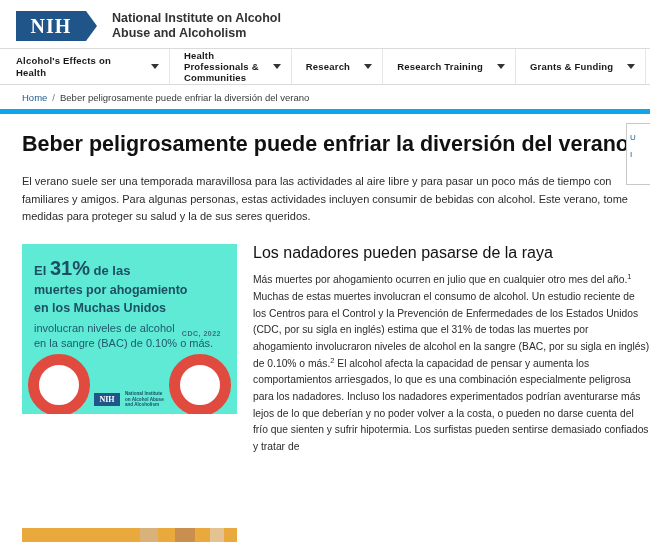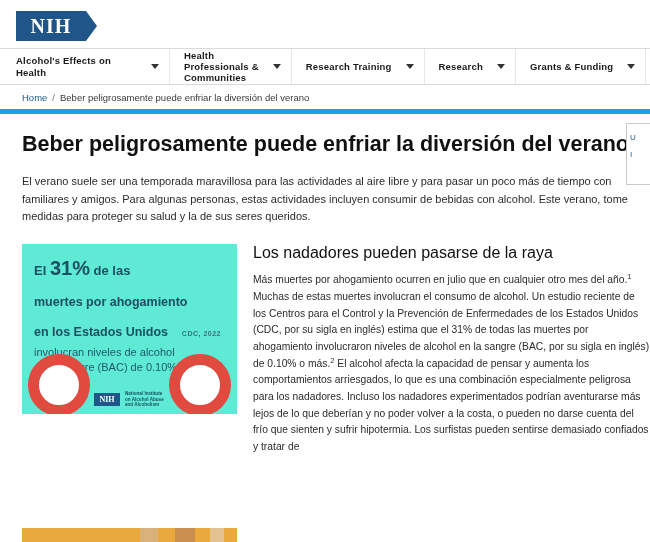--- a/index.html
+++ b/index.html
@@ -161,21 +161,21 @@
     position: absolute;
     left: 12px;
     top: 12px;
     width: 190px;
     color: #1d4f63;
     font-weight: bold;
     line-height: 1.25;
   }
   .fig-l1 { font-size: 13px; }
   .fig-l1 .big { font-size: 20px; }
-  .fig-l2 { font-size: 12.5px; margin-top: 14px; }
+  .fig-l2 { font-size: 12.5px; margin-top: 2px; }
   .fig-l3 { font-size: 11px; font-weight: normal; color: #215a6e; margin-top: 5px; line-height: 1.3; }
   .fig-src { position: absolute; right: 16px; top: 86px; font-size: 7px; color: #3d6d7e; font-weight: bold; letter-spacing: .5px;}
   .buoy {
     position: absolute;
     border-radius: 50%;
     background: #ffffff;
     border: 11px solid #e04a3f;
   }
   .buoy-left { width: 62px; height: 62px; left: 6px; top: 110px; }
   .buoy-right { width: 62px; height: 62px; right: 6px; top: 110px; }
@@ -235,44 +235,48 @@
     height: 14px;
   }
 </style>
 </head>
 <body>
 
 <div class="page">
 
   <div class="site-header">
     <div class="nih-logo">NIH</div>
+    <div class="site-title">
+      <div>National Institute on Alcohol</div>
+      <div>Abuse and Alcoholism</div>
+    </div>
   </div>
 
   <div class="main-nav">
     <div class="nav-item">
       <span class="nav-label">
         <span>Alcohol's Effects on</span>
         <span class="l2">Health</span>
       </span>
       <span class="caret"></span>
     </div>
     <div class="nav-item">
       <span class="nav-label">
         <span>Health</span>
         <span class="l2">Professionals &amp;</span>
         <span class="l2">Communities</span>
       </span>
       <span class="caret"></span>
     </div>
     <div class="nav-item">
+      <span class="nav-label">Research</span>
+      <span class="caret"></span>
+    </div>
+    <div class="nav-item">
       <span class="nav-label">Research Training</span>
-      <span class="caret"></span>
-    </div>
-    <div class="nav-item">
-      <span class="nav-label">Research</span>
       <span class="caret"></span>
     </div>
     <div class="nav-item">
       <span class="nav-label">Grants &amp; Funding</span>
       <span class="caret"></span>
     </div>
     <div class="nav-item">
       <span class="nav-label">News &amp; Events</span>
     </div>
   </div>
@@ -297,21 +301,21 @@
 
     <div class="two-col">
 
       <div class="col-left">
         <div class="figure">
           <div class="fig-text">
             <div class="fig-l1">
               <span>El </span><span class="big">31%</span><span> de las</span>
             </div>
             <div class="fig-l2">muertes por ahogamiento</div>
-            <div class="fig-l2">en los Estados Unidos</div>
+            <div class="fig-l2">en los Muchas Unidos</div>
             <div class="fig-l3">involucran niveles de alcohol</div>
             <div class="fig-l3" style="margin-top:0">en la sangre (BAC) de 0.10% o más.</div>
           </div>
           <div class="fig-src">CDC, 2022</div>
           <div class="buoy buoy-left"></div>
           <div class="buoy buoy-right"></div>
           <div class="fig-logo">
             <div class="mark">NIH</div>
             <div class="txt">
               <div>National Institute</div>

